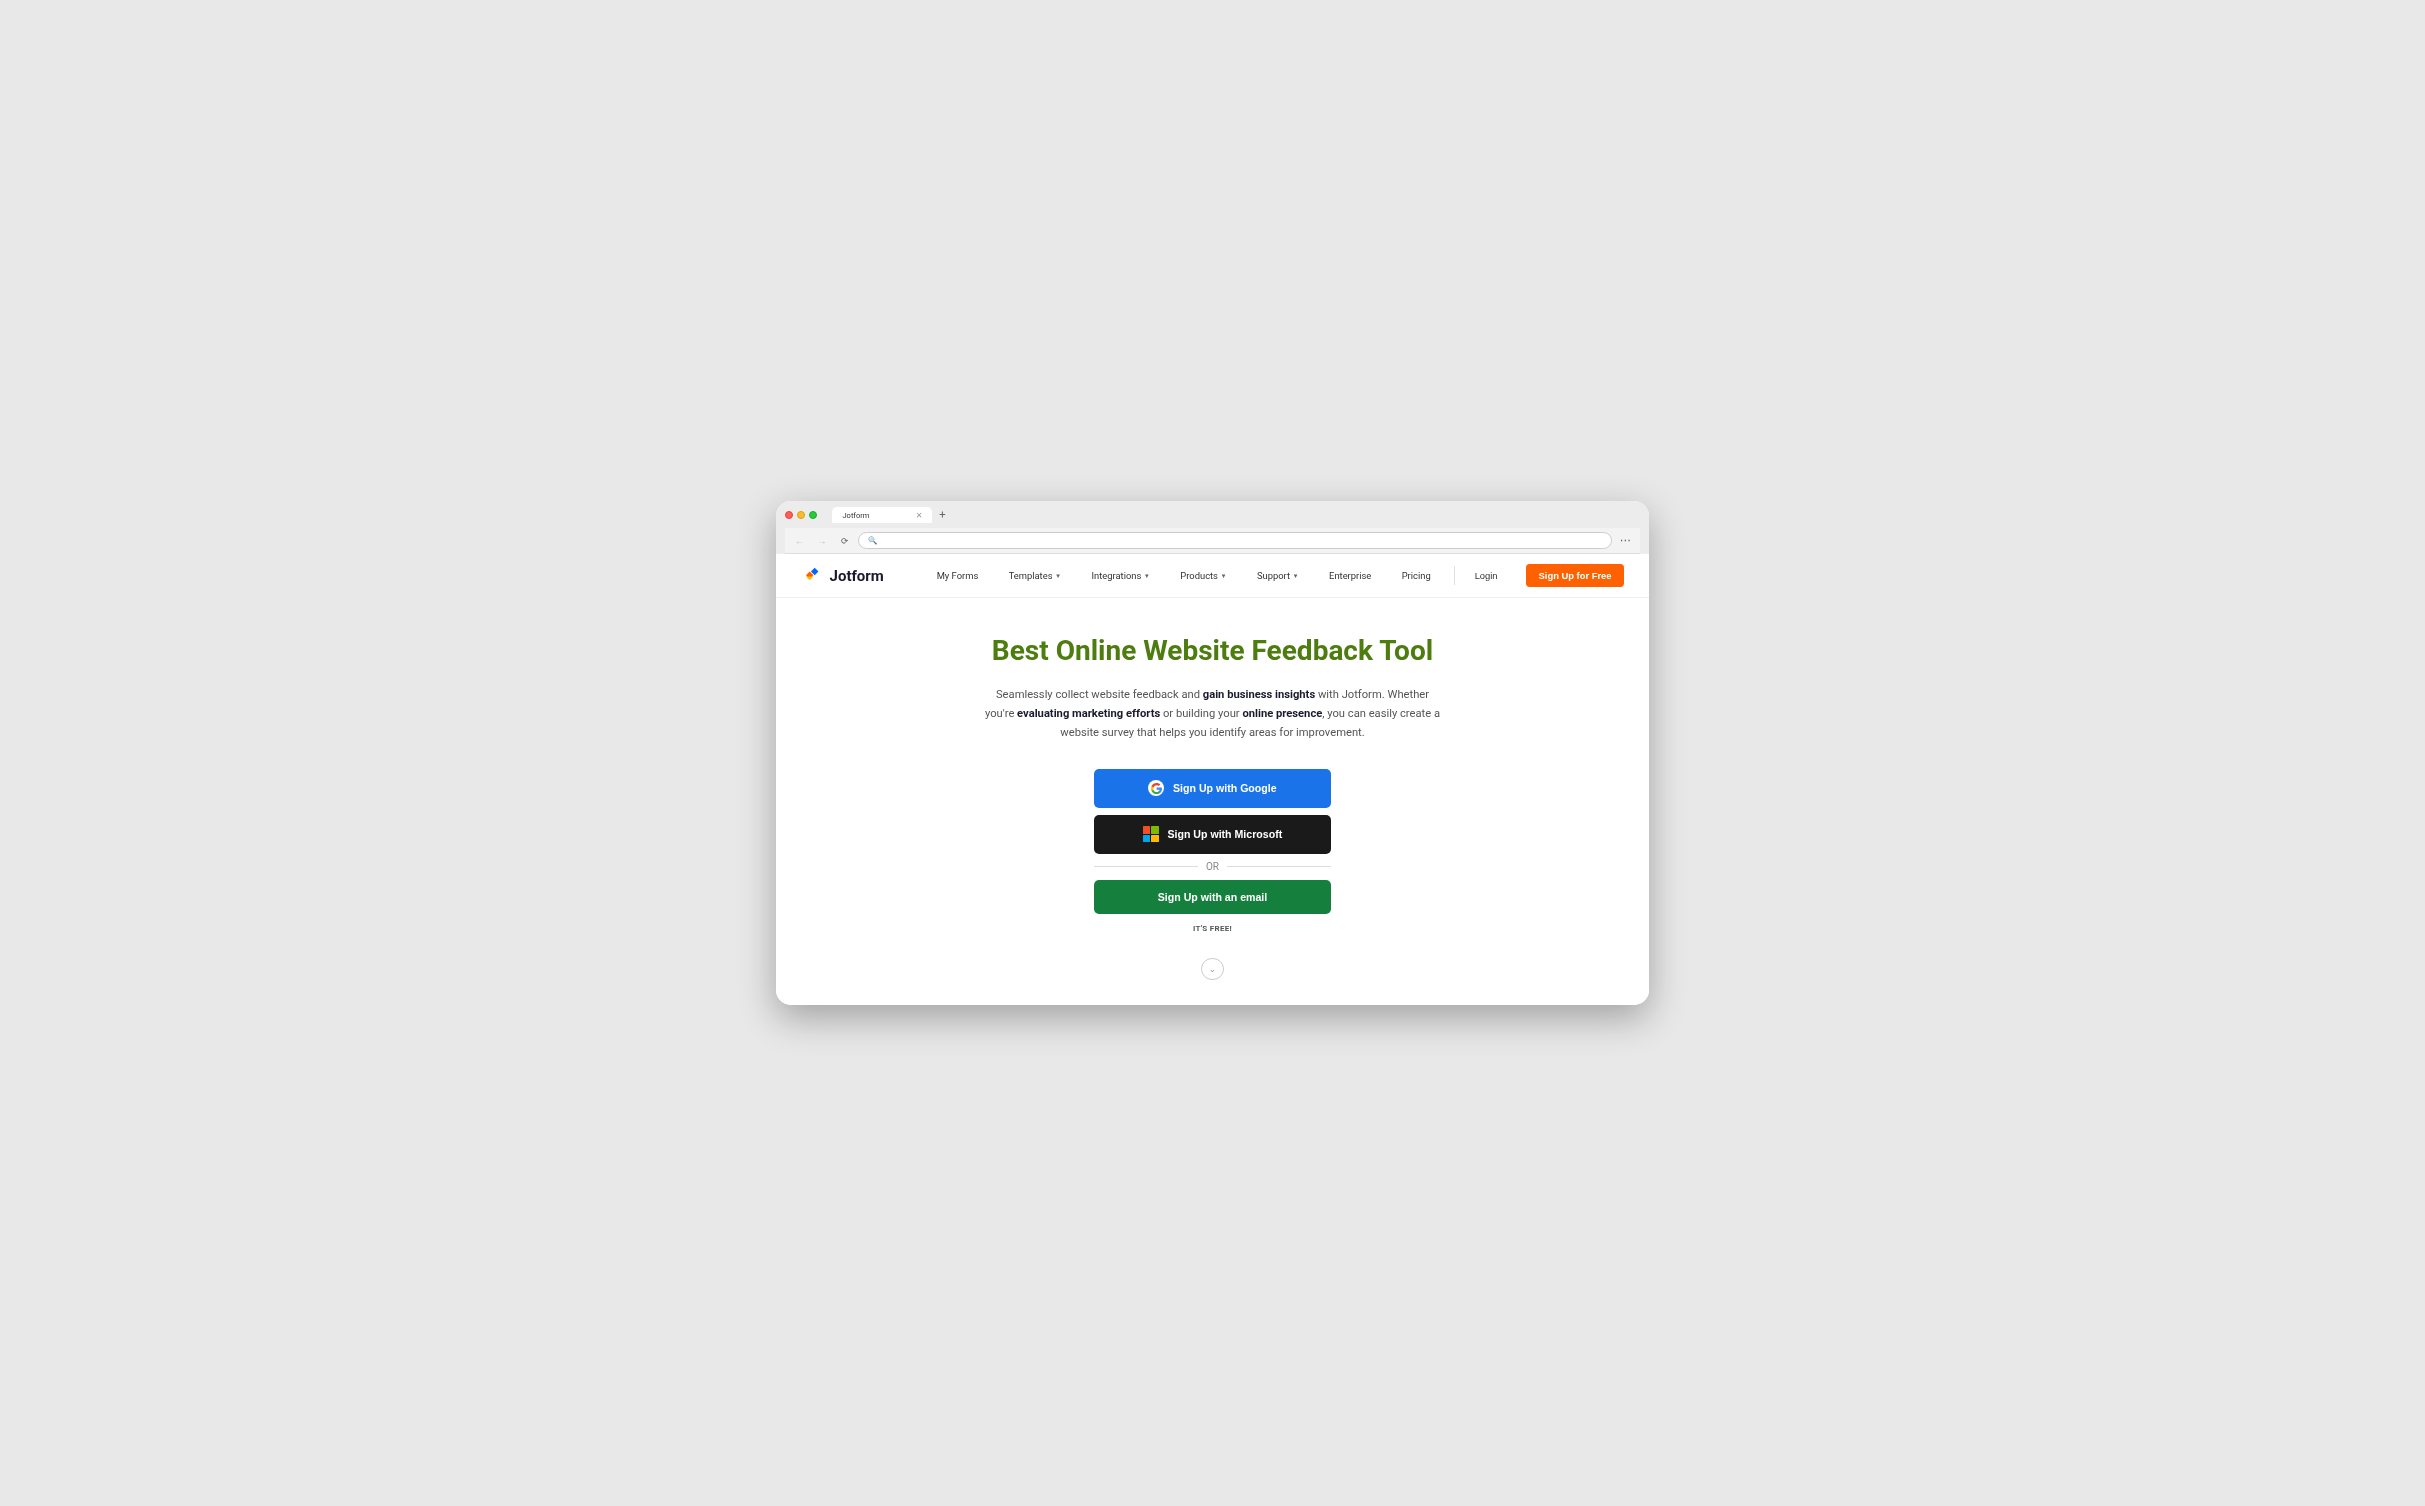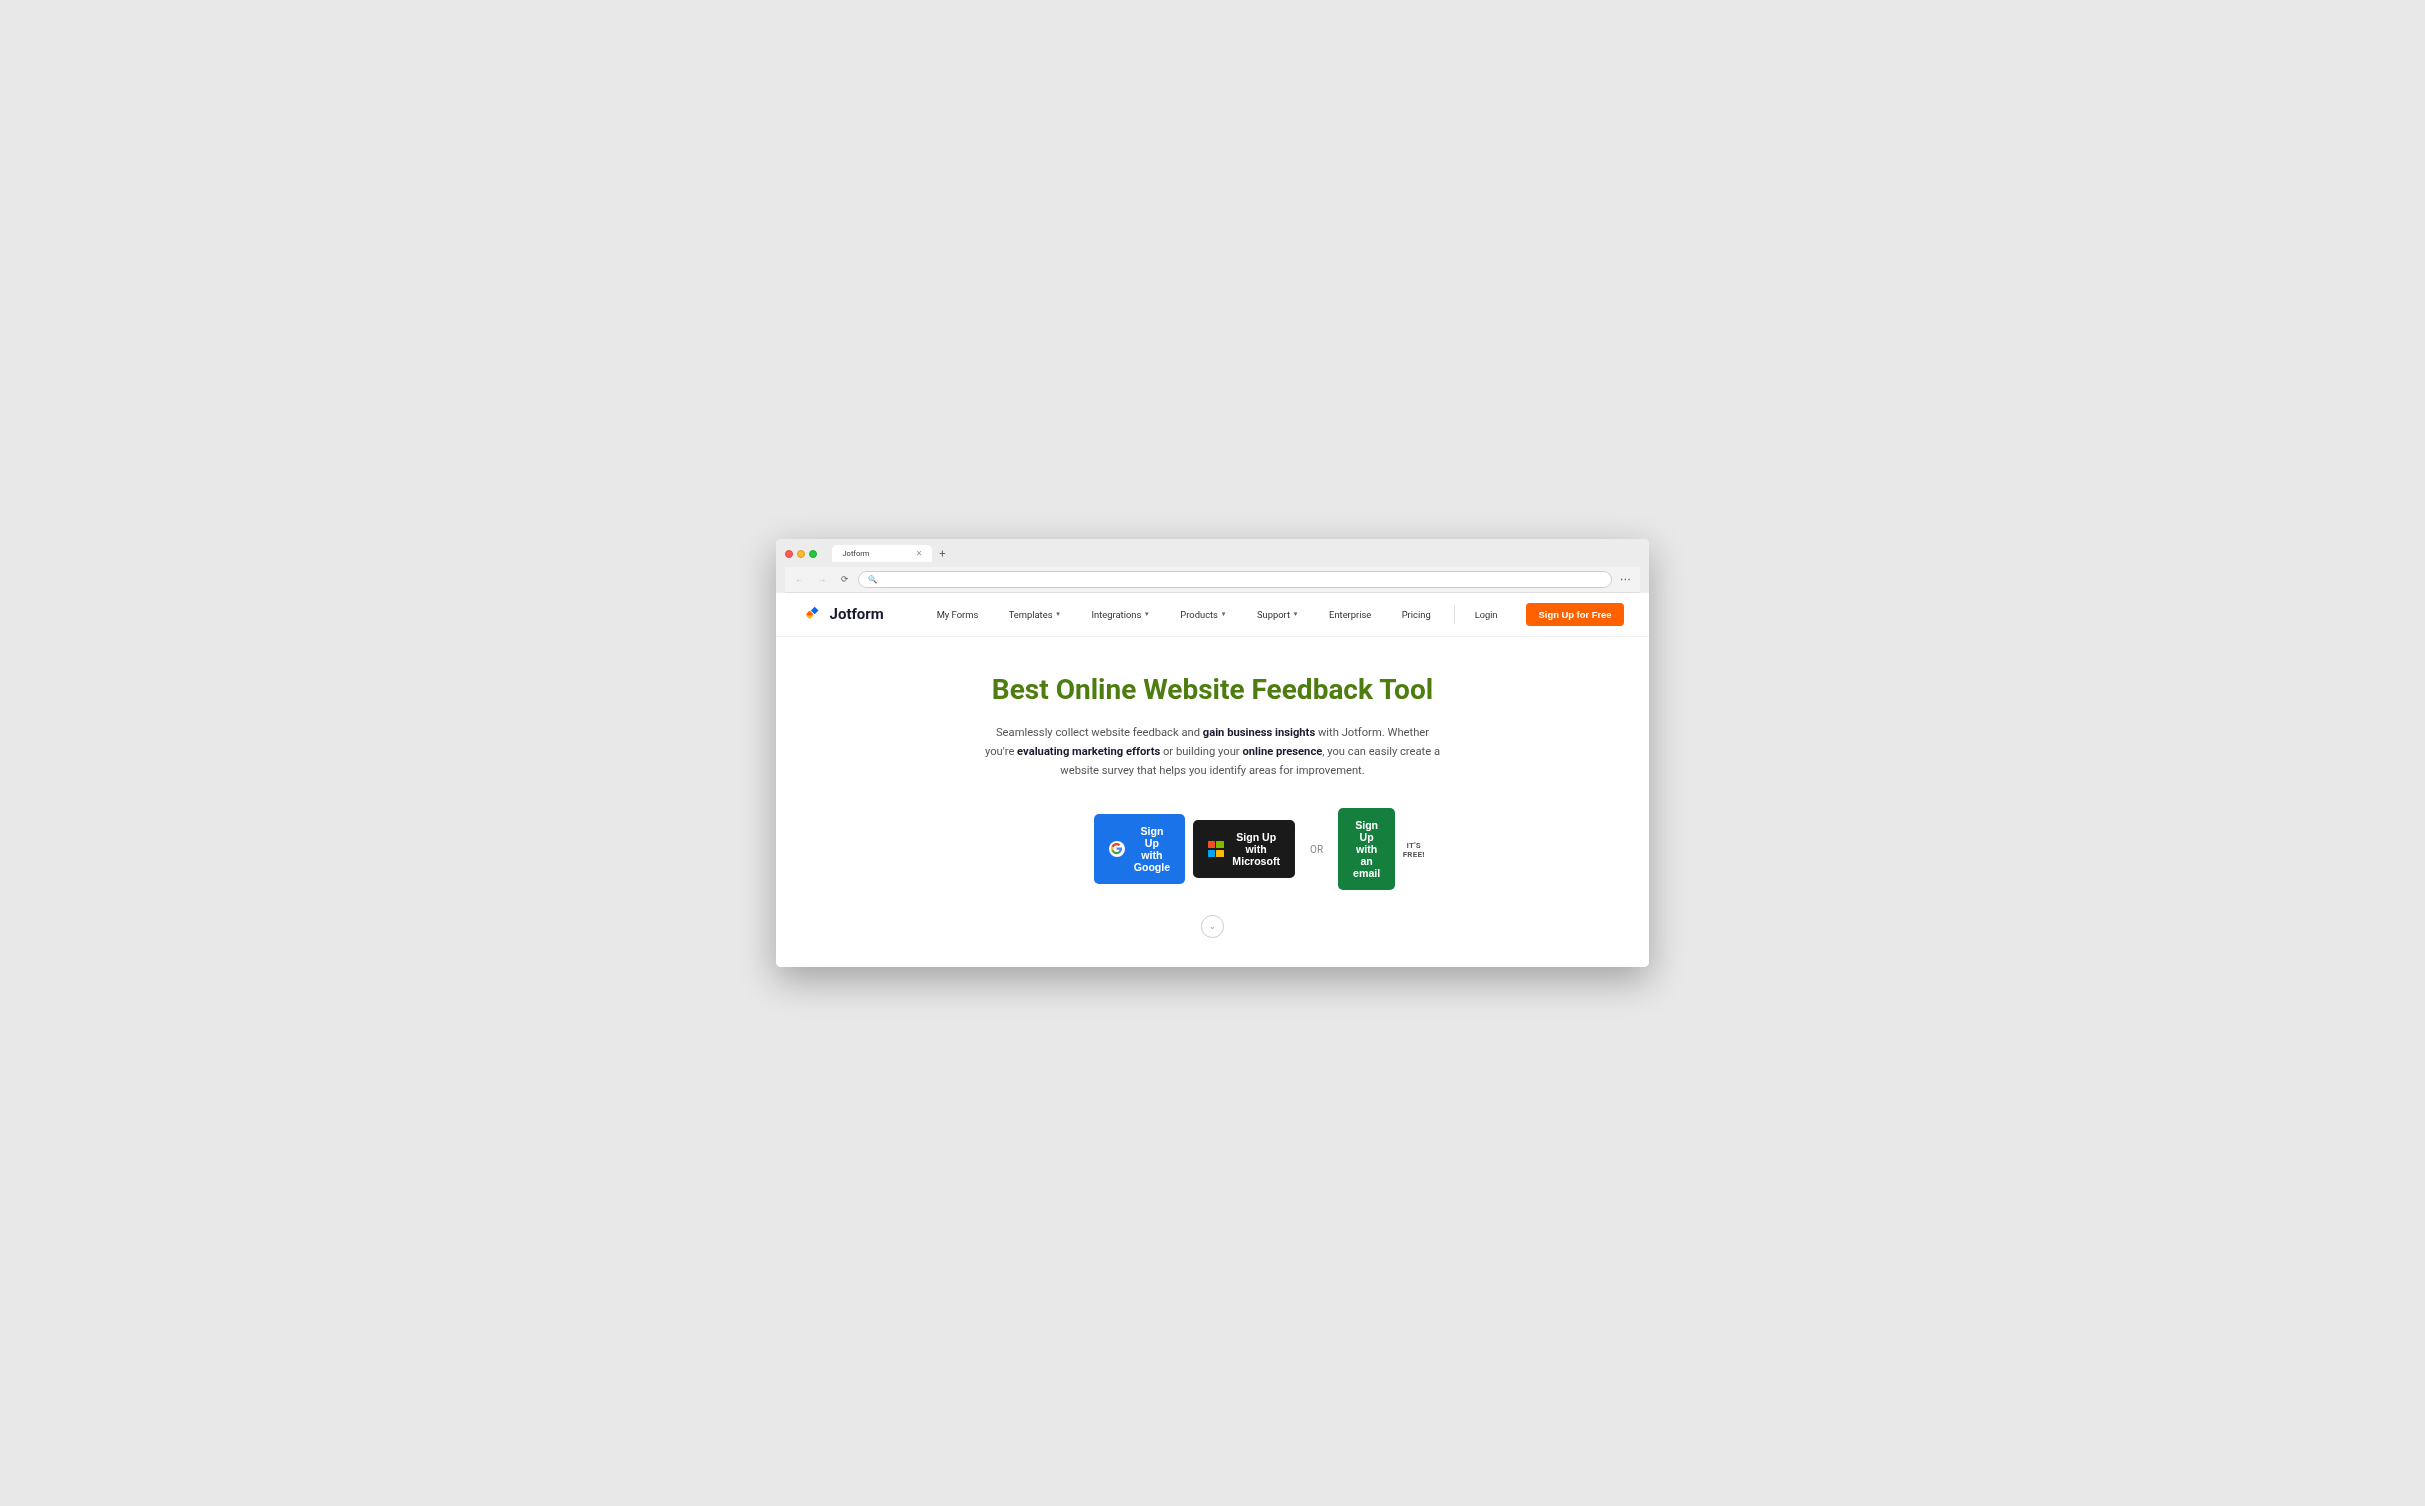--- a/index.html
+++ b/index.html
@@ -13,21 +13,21 @@
       display: flex;
       justify-content: center;
       align-items: center;
       min-height: 100vh;
       font-family: -apple-system, BlinkMacSystemFont, 'Segoe UI', Roboto, Helvetica, Arial, sans-serif;
     }
 
     .browser-window {
       width: 873px;
       background: #fff;
-      border-radius: 5px;
+      border-radius: 15px;
       box-shadow: 0 12.5px 37px rgba(0,0,0,0.3);
       overflow: hidden;
     }
 
     
     .browser-chrome {
       background: #ececec;
       padding: 6.2px 8.7px 0;
     }
 
@@ -259,21 +259,21 @@
     }
 
     .hero-subtitle strong {
       color: #1a1a2e;
       font-weight: 700;
     }
 
     
     .cta-buttons {
       display: flex;
-      flex-direction: row;
+      flex-direction: column;
       align-items: center;
       gap: 7.5px;
       width: 100%;
       max-width: 237px;
     }
 
     .btn-google {
       width: 100%;
       padding: 11.2px 15px;
       background: #1a73e8;

